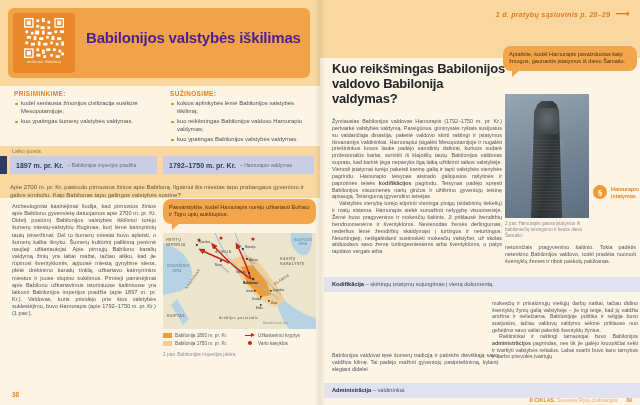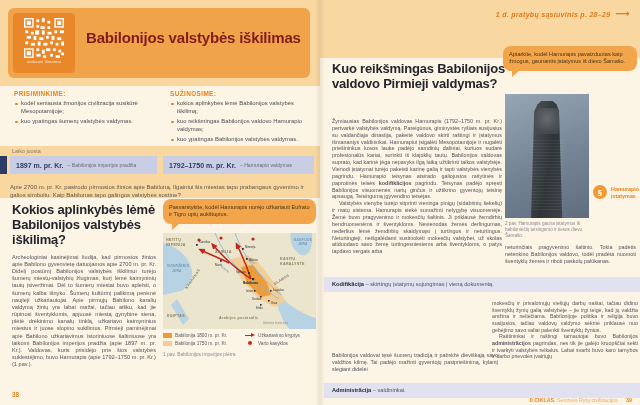--- a/index.html
+++ b/index.html
@@ -14,21 +14,21 @@
   .abs{position:absolute;}
 
   
   .band-peach-left{left:0;top:0;width:320px;height:86px;background:#F8D7A1;}
   .band-peach-right{left:0;top:0;width:320px;height:58px;background:#F8D7A1;}
   .header-block{left:8px;top:8px;width:302px;height:70px;background:#F1A34A;border-radius:6px;}
   .qr-tile{position:absolute;left:5px;top:5px;width:62px;height:60px;background:#E8882A;border-radius:4px;text-align:center;}
   .qr-tile svg{display:block;margin:5px auto 1px;}
   .qr-caption{font-size:4px;color:#FFF;opacity:.9;letter-spacing:.2px;}
   .lesson-title{position:absolute;left:78px;top:11px;width:215px;font-size:15px;font-weight:bold;
-                line-height:1.2;color:#7f1d1d;letter-spacing:-.2px;}
+                line-height:1.2;color:#4c1d95;letter-spacing:-.2px;}
   .recall{left:14px;top:90px;width:298px;display:flex;gap:14px;}
   .recall .rc{width:142px;}
   .recall h3{margin:0 0 3px;font-size:6.4px;color:#E8831C;letter-spacing:.4px;}
   .recall ul{margin:0;padding:0;list-style:none;}
   .recall li{position:relative;padding-left:7px;font-size:5.9px;line-height:1.35;color:#4E4E58;margin-bottom:2px;}
   .recall li::before{content:"";position:absolute;left:1px;top:2.8px;width:2.6px;height:2.6px;border-radius:50%;background:#E8831C;}
   .timeline-band{left:0;top:146px;width:320px;height:52px;background:#F8D7A1;}
   .tl-label{left:12px;top:148px;font-size:5.4px;color:#8A7A5C;}
   .tl-edge{left:0;top:156px;width:7px;height:18px;background:#2E3A66;}
   .tl-bar{top:156px;height:18px;background:#C9CEE5;display:flex;align-items:center;padding:0 6px;gap:4px;box-sizing:border-box;}
@@ -197,21 +197,20 @@
       <span class="tl-date">1897 m. pr. Kr.</span>
       <span class="tl-desc">– Babilonijos imperijos pradžia</span>
     </div>
     <div class="abs tl-bar tl-b2">
       <span class="tl-date">1792–1750 m. pr. Kr.</span>
       <span class="tl-desc">– Hamurapio valdymas</span>
     </div>
     <p class="abs intro">Apie 2700 m. pr. Kr. pasirodo pirmosios žinios apie Babiloną. Ilgainiui šis miestas tapo prabangaus gyvenimo ir galios simboliu. Kaip Babilonas tapo galingos valstybės sostine?</p>
 
     <div class="abs article-left">
-      <h2 class="sec">Kokios aplinkybės lėmė Babilonijos valstybės iškilimą?</h2>
       <p class="body-p">Archeologiniai kasinėjimai liudija, kad pirmosios žinios apie Babilono gyvenvietę datuojamos apie 2700 m. pr. Kr. Didelį postūmį Babilonijos valstybės iškilimui turėjo šumerų miestų-valstybių žlugimas, kurį lėmė kaimyninių tautų įsiveržimai. Dėl to šumerų miestai buvo apleisti, o šumerų kalba išnyko. Šumerų kultūrinį palikimą perėmė naujieji užkariautojai. Apie pirmųjų Babilono karalių valdymą žinių yra labai mažai, tačiau aišku, kad jie rūpinosi šventyklomis, apjuosė miestą gynybine siena, plėtė drėkinimo kanalų tinklą, užkariavo kaimyninius miestus ir juose slopino sukilimus. Pirmieji paminėjimai apie Babilono užkariavimus istoriniuose šaltiniuose yra laikomi Babilonijos imperijos pradžia (apie 1897 m. pr. Kr.). Valdovas, kuris prisidėjo prie šios valstybės suklestėjimo, buvo Hamurapis (apie 1792–1750 m. pr. Kr.) (1 pav.).</p>
     </div>
 
     <div class="abs map-col">
       <div class="bubble">Pasvarstykite, kodėl Hamurapis norėjo užkariauti Eufrato ir Tigro upių aukštupius.</div>
 
       <svg class="map-svg" viewBox="0 0 153 96">
         <defs>
           <marker id="ah" markerWidth="5" markerHeight="5" refX="2.5" refY="2" orient="auto">
             <path d="M0,0 L4.5,2 L0,4 Z" fill="#C4271B"></path>
@@ -303,21 +302,21 @@
   </div>
 
   <div class="page page-right">
     <div class="abs band-peach-right"></div>
 
     <div class="abs workbook-note">
       <span>1 d. pratybų sąsiuvinis p. 28–29</span>
       <span class="arr">⟶</span>
     </div>
 
-    <h2 class="abs sec r-title1">Kuo reikšmingas Babilonijos valdovo Pirmieji valdymas?</h2>
+    <h2 class="abs sec r-title1">Kuo reikšmingas Babilonijos valdovo Babilonija valdymas?</h2>
 
     <div class="abs bubble bubble2">Aptarkite, kodėl Hamurapis pavaizduotas kaip žmogus, gaunantis įstatymus iš dievo Šamašo.</div>
 
     <div class="abs r-body1">
       <p class="body-p"><span>Žymiausias Babilonijos valdovas Hamurapis (1792–1750 m. pr. Kr.) pertvarkė valstybės valdymą. Pareigūnus, giminystės ryšiais susijusius su valdančiąja dinastija, pakeitė valdovo skirti raštingi ir įstatymus išmanantys valdininkai. Hamurapiui įsigalėti Mesopotamijoje ir nugalėti priešininkus kovos lauke padėjo samdinių daliniai, kuriuos sudarė profesionalūs kariai, surinkti iš klajoklių tautų. Babilonijos valdovas suprato, kad karinė jėga nepavyks ilgą laiką užtikrinti taikos valstybėje. Vienodi įstatymai turėjo pakeisti karinę galią ir tapti valstybės vienybės pagrindu. Hamurapio teisynas atsirado galiojusios rašytinės ir paprotinės teisės </span><b>kodifikãcijos</b><span> pagrindu. Teisynas padėjo spręsti Babilonijos visuomenės narių ginčus ir užtikrino gyventojų teisinę apsaugą. Teisingumą įgyvendino teisėjas.</span></p>
       <p class="body-p ind">Valstybės vienybę turėjo stiprinti vieninga pinigų (sidabrinių šekelių) ir matų sistema. Hamurapis siekė sumažinti nelygybę visuomenėje. Žemė buvo pragyvenimo ir mokesčių šaltinis. Ji priklausė žemdirbių bendruomenėms ir šventykloms. Nevienodas žemės derlingumas, nederlius lėmė žemdirbių skaidymąsi į turtingus ir neturtingus. Neturtingieji, neišgalėdami susimokėti mokesčių valstybei, už skolas atiduodavo savo žemę turtingesniesiems arba šventykloms, o patys tapdavo vergais arba</p>
     </div>
 
     <figure class="abs stele">
       <div class="photo">

